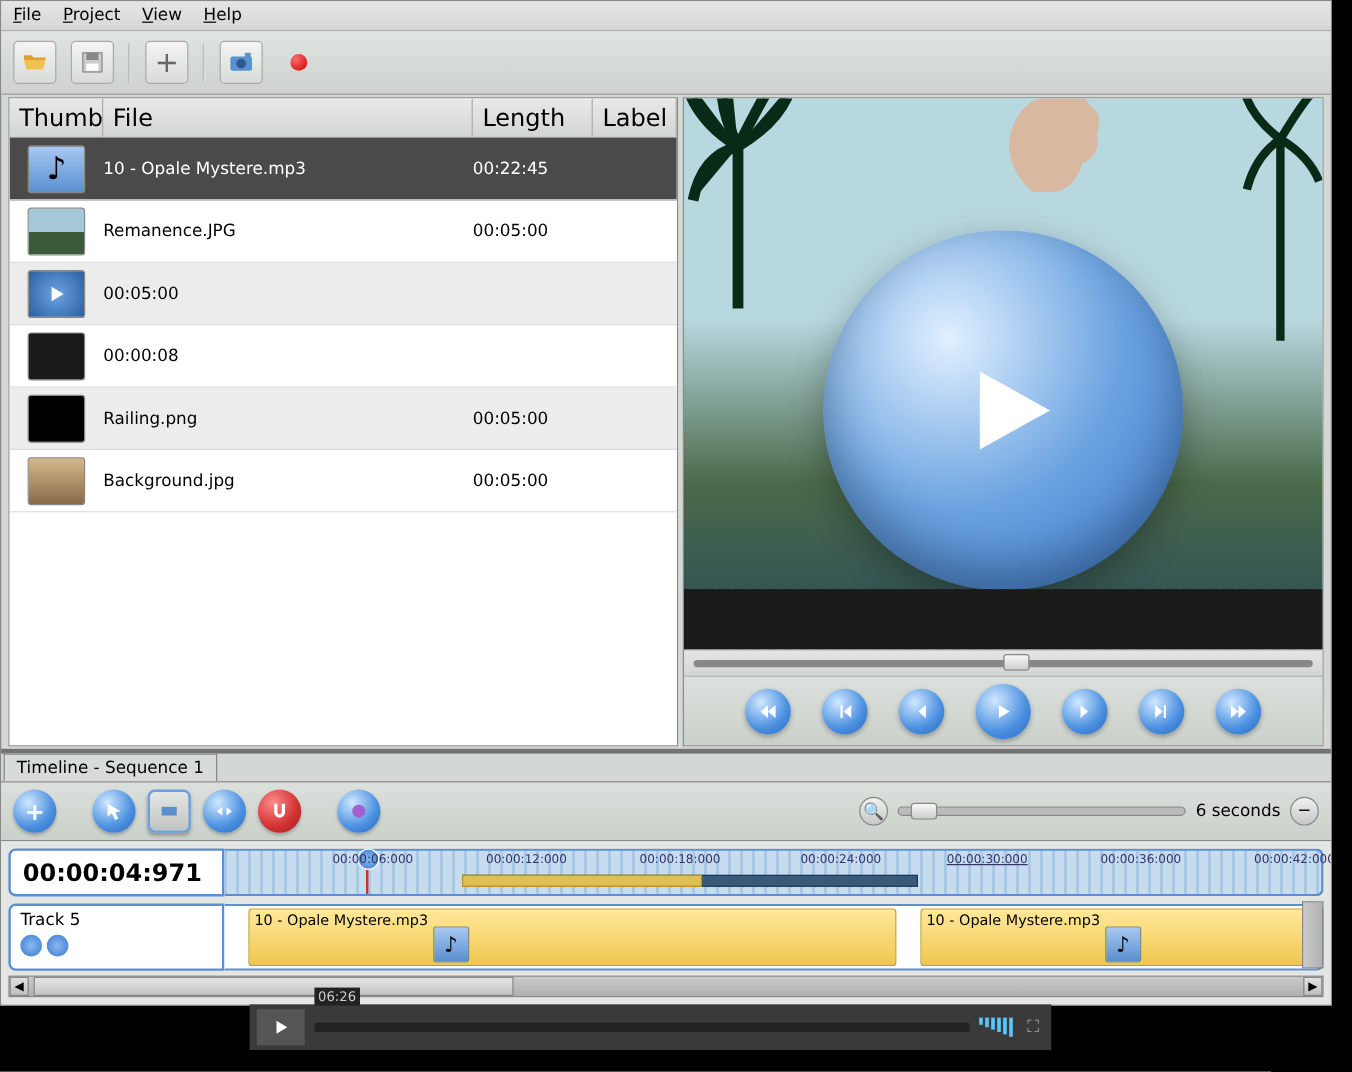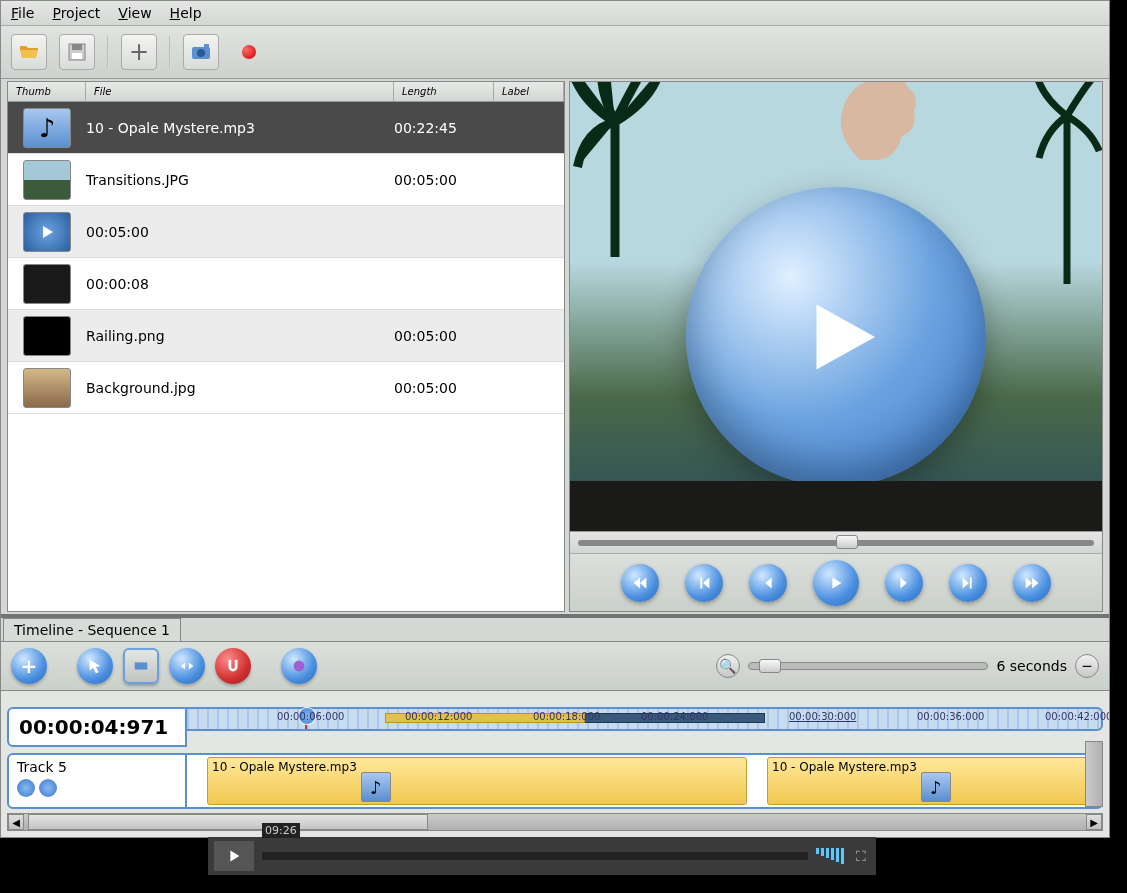--- a/index.html
+++ b/index.html
@@ -24,21 +24,21 @@
 .left-pane { width: 558px; display: flex; flex-direction: column; }
 .right-pane { flex: 1; display: flex; flex-direction: column; }
 
 
 .tabstrip { display: flex; font-size: 14px; }
 .tab { padding: 4px 10px; background: #c6cac6; border: 1px solid #888; border-bottom: none; position: relative; top: 1px; cursor: pointer; }
 .tab.active { background: #d8dcd8; border-bottom: 1px solid #d8dcd8; font-weight: 400; }
 .panel { flex: 1; border: 1px solid #888; background: #f4f4f2; min-height: 0; display: flex; flex-direction: column; }
 
 
-.file-hdr { display: flex; background: linear-gradient(#e8eae8,#d2d6d2); border-bottom: 1px solid #999; font-size: 10px; font-style: italic; }
+.file-hdr { display: flex; background: linear-gradient(#e8eae8,#d2d6d2); border-bottom: 1px solid #999; font-size: 20px; }
 .file-hdr div { padding: 4px 8px; border-right: 1px solid #aaa; }
 .col-thumb { width: 78px; }
 .col-file { flex: 1; }
 .col-length { width: 100px; }
 .col-label { width: 70px; }
 .file-rows { flex: 1; overflow: auto; background: #fff; }
 .file-row { display: flex; align-items: center; height: 52px; border-bottom: 1px solid #ddd; font-size: 14px; cursor: pointer; }
 .file-row.sel { background: #4a4a4a; color: #fff; }
 .file-row.alt { background: #ececec; }
 .file-row .col-thumb { display: flex; justify-content: center; }
@@ -75,23 +75,23 @@
 .tl-btn.sq.active { border: 2px solid #6aa0e0; }
 .tl-btn.magnet { background: radial-gradient(circle at 35% 30%,#ff8a8a,#d03030 60%,#a02020); }
 .tl-toolbar .spacer { flex: 1; }
 .zoom-ctl { display: flex; align-items: center; gap: 8px; font-size: 14px; }
 .zoom-btn { width: 24px; height: 24px; border-radius: 50%; background: linear-gradient(#f0f0f0,#c8c8c8); border: 1px solid #888; display: flex; align-items: center; justify-content: center; font-size: 14px; cursor: pointer; }
 .zoom-slider { width: 240px; height: 8px; background: #bbb; border: 1px solid #888; border-radius: 4px; position: relative; }
 .zoom-slider .zthumb { position: absolute; left: 10px; top: -4px; width: 22px; height: 14px; background: linear-gradient(#f8f8f8,#ccc); border: 1px solid #888; border-radius: 3px; }
 
 
 .tl-area { position: relative; overflow: hidden; background: #e4e6e4; padding-bottom: 6px; }
-.ruler-row { display: flex; margin: 16px 6px 0; }
+.ruler-row { display: flex; margin: 6px 6px 0; }
 .timecode-box { width: 180px; background: #fff; border: 2px solid #5a8fd0; border-radius: 6px 0 0 6px; font-size: 20px; font-weight: 600; padding: 6px 10px; }
-.ruler { flex: 1; height: 24px; background: repeating-linear-gradient(90deg,#a8c8e8,#a8c8e8 2px,#c8dcf0 2px,#c8dcf0 10px); border: 2px solid #5a8fd0; border-left: none; border-radius: 0 6px 6px 0; position: relative; }
+.ruler { flex: 1; height: 40px; background: repeating-linear-gradient(90deg,#a8c8e8,#a8c8e8 2px,#c8dcf0 2px,#c8dcf0 10px); border: 2px solid #5a8fd0; border-left: none; border-radius: 0 6px 6px 0; position: relative; }
 .ruler .tick-lbl { position: absolute; top: 2px; font-size: 10px; color: #336; }
 .playhead { position: absolute; top: 0; bottom: 0; width: 2px; background: #d03030; left: 300px; }
 .playhead::before { content: ''; position: absolute; top: -2px; left: -7px; width: 16px; height: 16px; border-radius: 50%; background: radial-gradient(#88b8f0,#3a7ad0); border: 1px solid #fff; }
 .mini-clips { position: absolute; left: 180px; right: 0; bottom: 2px; height: 14px; }
 .mini-clips .mc { position: absolute; top: 0; height: 10px; background: #e0c050; border: 1px solid #c09020; }
 
 .track-row { display: flex; margin: 6px 6px 0; height: 56px; }
 .track-hdr { width: 180px; background: #fff; border: 2px solid #5a8fd0; border-radius: 6px 0 0 6px; padding: 4px 8px; font-size: 14px; display: flex; flex-direction: column; gap: 4px; }
 .track-hdr .mini-btns { display: flex; gap: 4px; }
 .mini-icon { width: 18px; height: 18px; border-radius: 50%; background: radial-gradient(#88b8f0,#3a7ad0); }
@@ -173,21 +173,21 @@
                 <div class="thumb music">♪</div>
               </div>
               <div class="col-file">10 - Opale Mystere.mp3</div>
               <div class="col-length">00:22:45</div>
               <div class="col-label"></div>
             </div>
             <div class="file-row">
               <div class="col-thumb">
                 <div class="thumb sky"></div>
               </div>
-              <div class="col-file">Transitions.JPG</div>
+              <div class="col-file">Remanence.JPG</div>
               <div class="col-length">00:05:00</div>
               <div class="col-label"></div>
             </div>
             <div class="file-row alt">
               <div class="col-thumb">
                 <div class="thumb play">
                   <svg width="20" height="20" viewBox="0 0 20 20">
                     <path fill="#fff" d="M6 4l10 6-10 6z"></path>
                   </svg>
                 </div>
@@ -337,21 +337,21 @@
         <div class="timecode-box">00:00:04:971</div>
         <div class="ruler" id="ruler">
           <div class="playhead" style="left:118px"></div>
           <div class="mini-clips">
             <div class="mc" style="left:18px;width:380px;background:#3a5a7a;border-color:#1a3a5a"></div>
             <div class="mc" style="left:18px;width:200px"></div>
           </div>
         <span class="tick-lbl" style="left: 90px;">00:00:06:000</span>
             <span class="tick-lbl" style="left: 218px;">00:00:12:000</span>
             <span class="tick-lbl" style="left: 346px;">00:00:18:000</span>
-            <span class="tick-lbl" style="left: 454px;">00:00:24:000</span>
+            <span class="tick-lbl" style="left: 480px;">00:00:24:000</span>
             <span class="tick-lbl" style="left: 602px; text-decoration: underline;">00:00:30:000</span>
             <span class="tick-lbl" style="left: 730px;">00:00:36:000</span>
             <span class="tick-lbl" style="left: 858px;">00:00:42:000</span>
           </div>
       </div>
 
       <div class="track-row">
         <div class="track-hdr">
           <span>Track 5</span>
           <div class="mini-btns">
@@ -381,21 +381,21 @@
   </div>
 
 </div>
 
 <div class="overlay-player">
   <div class="ov-play">
       <svg viewBox="0 0 20 20">
         <path d="M6 4l10 6-10 6z"></path>
       </svg>
     </div>
-  <div class="ov-time">09:26</div>
+  <div class="ov-time">06:26</div>
   <div class="ov-prog"></div>
   <div class="ov-vol">
     <span style="height:6px"></span>
       <span style="height:8px"></span>
       <span style="height:10px"></span>
       <span style="height:12px"></span>
       <span style="height:14px"></span>
       <span style="height:16px"></span>
   </div>
   <div class="ov-full">⛶</div>

